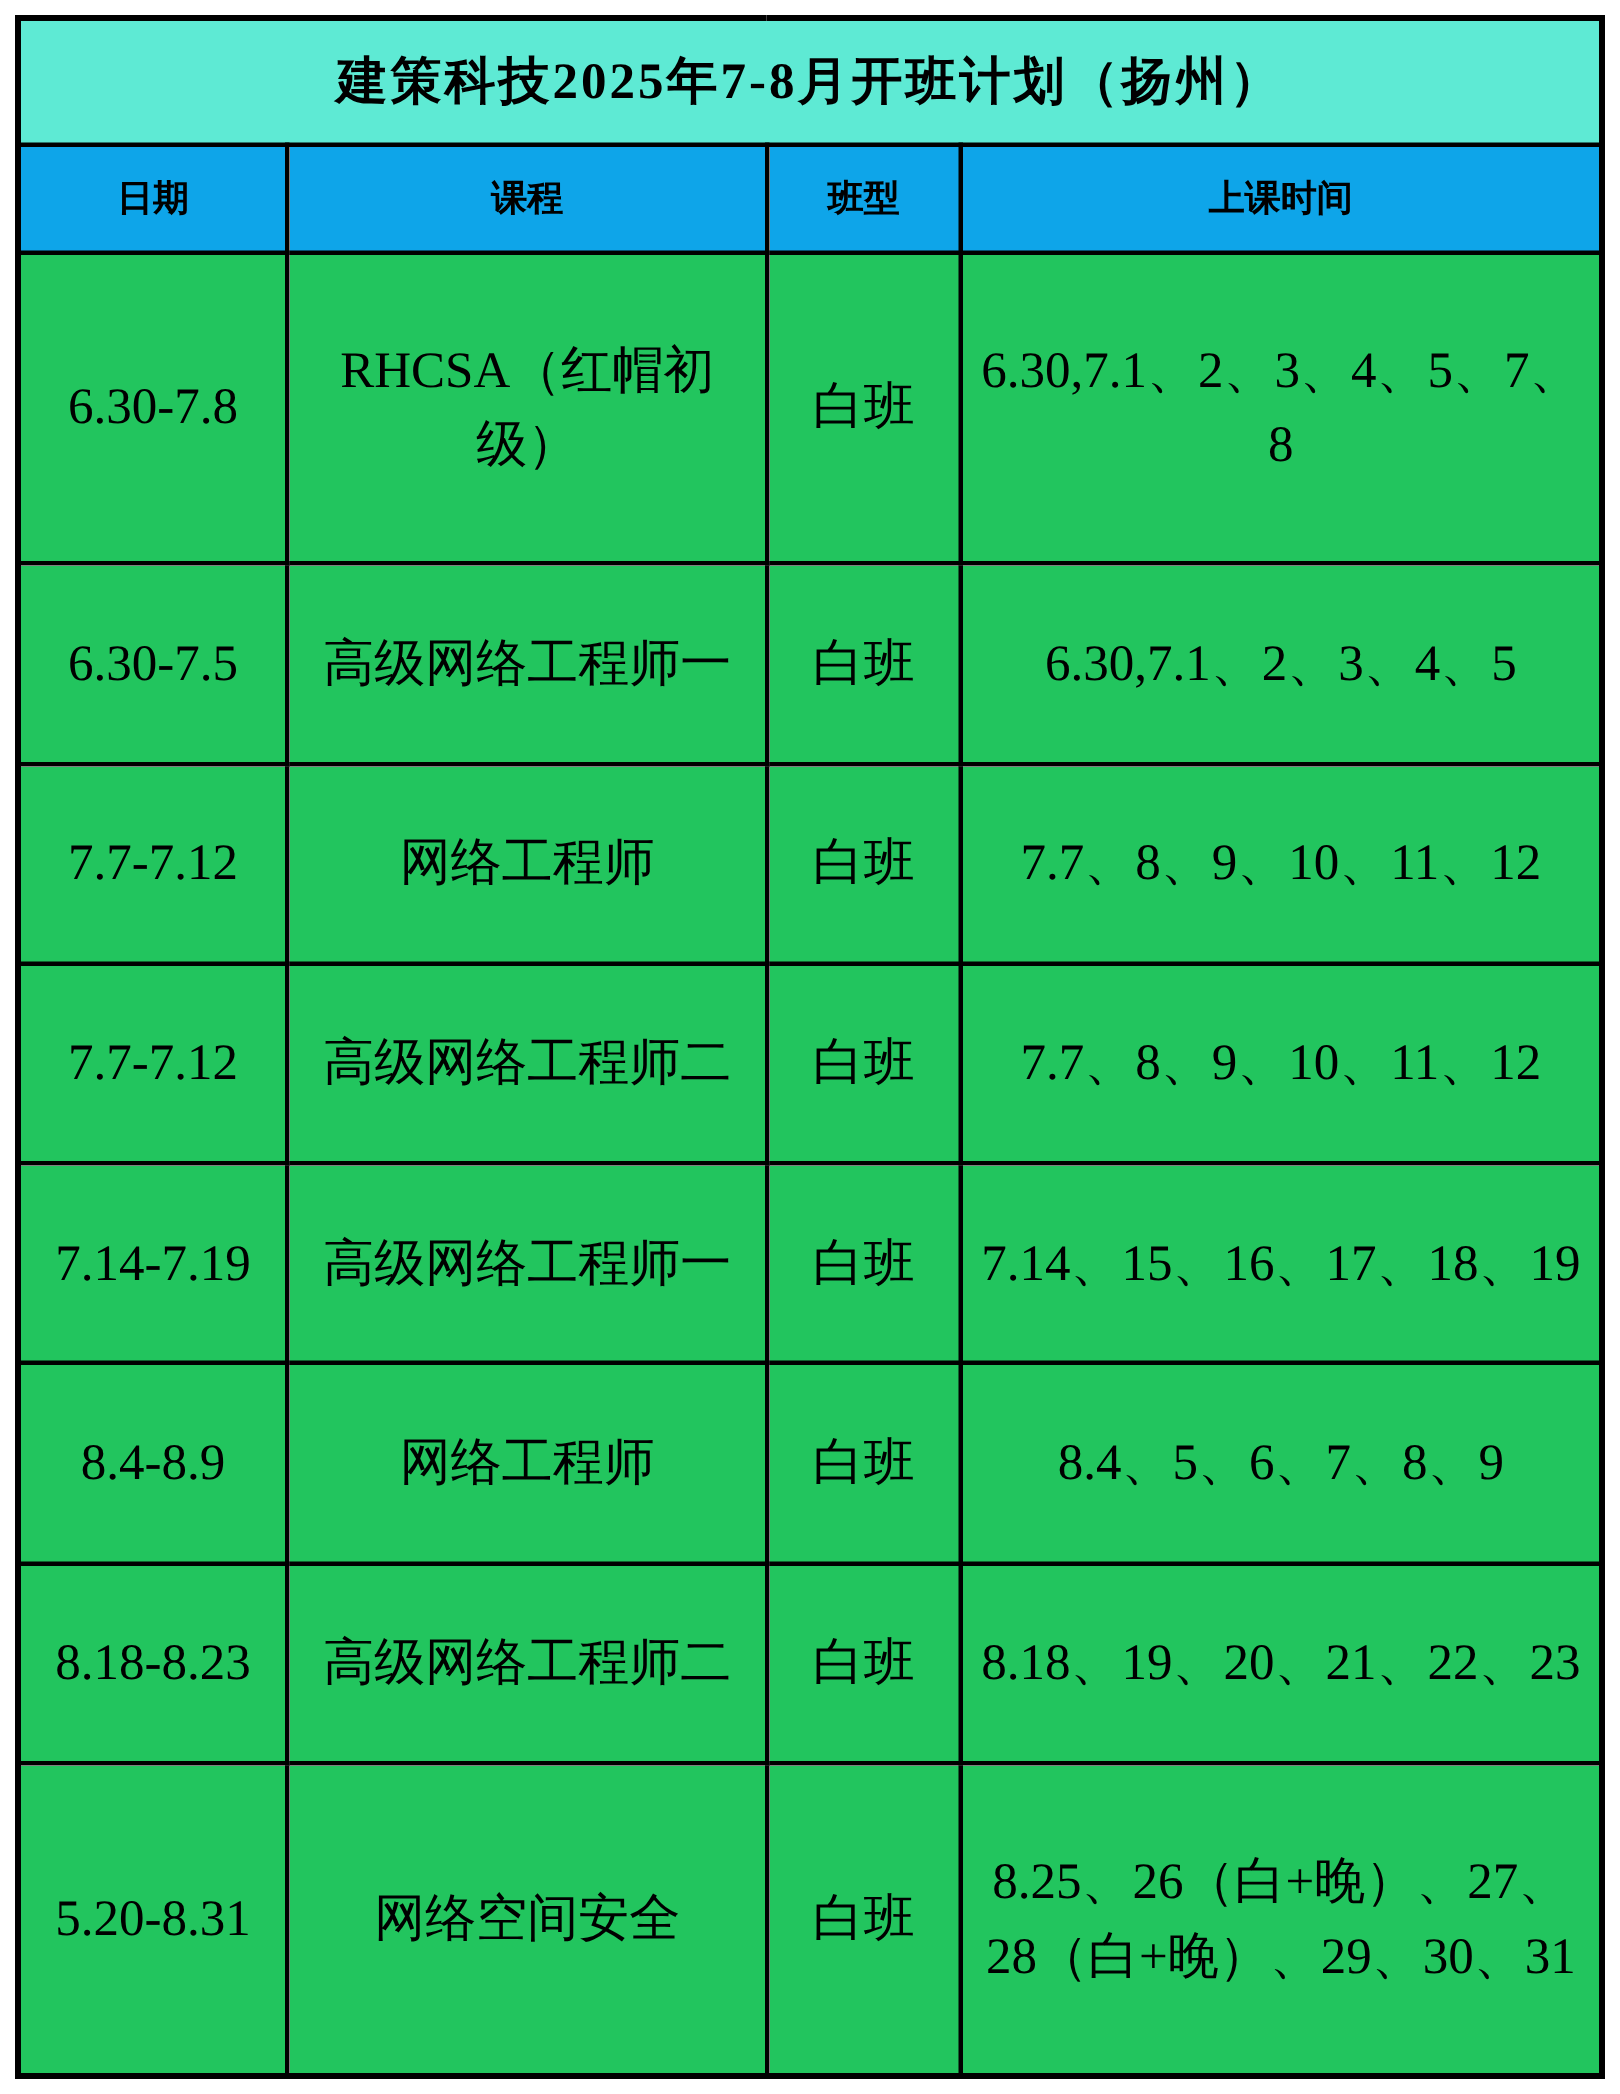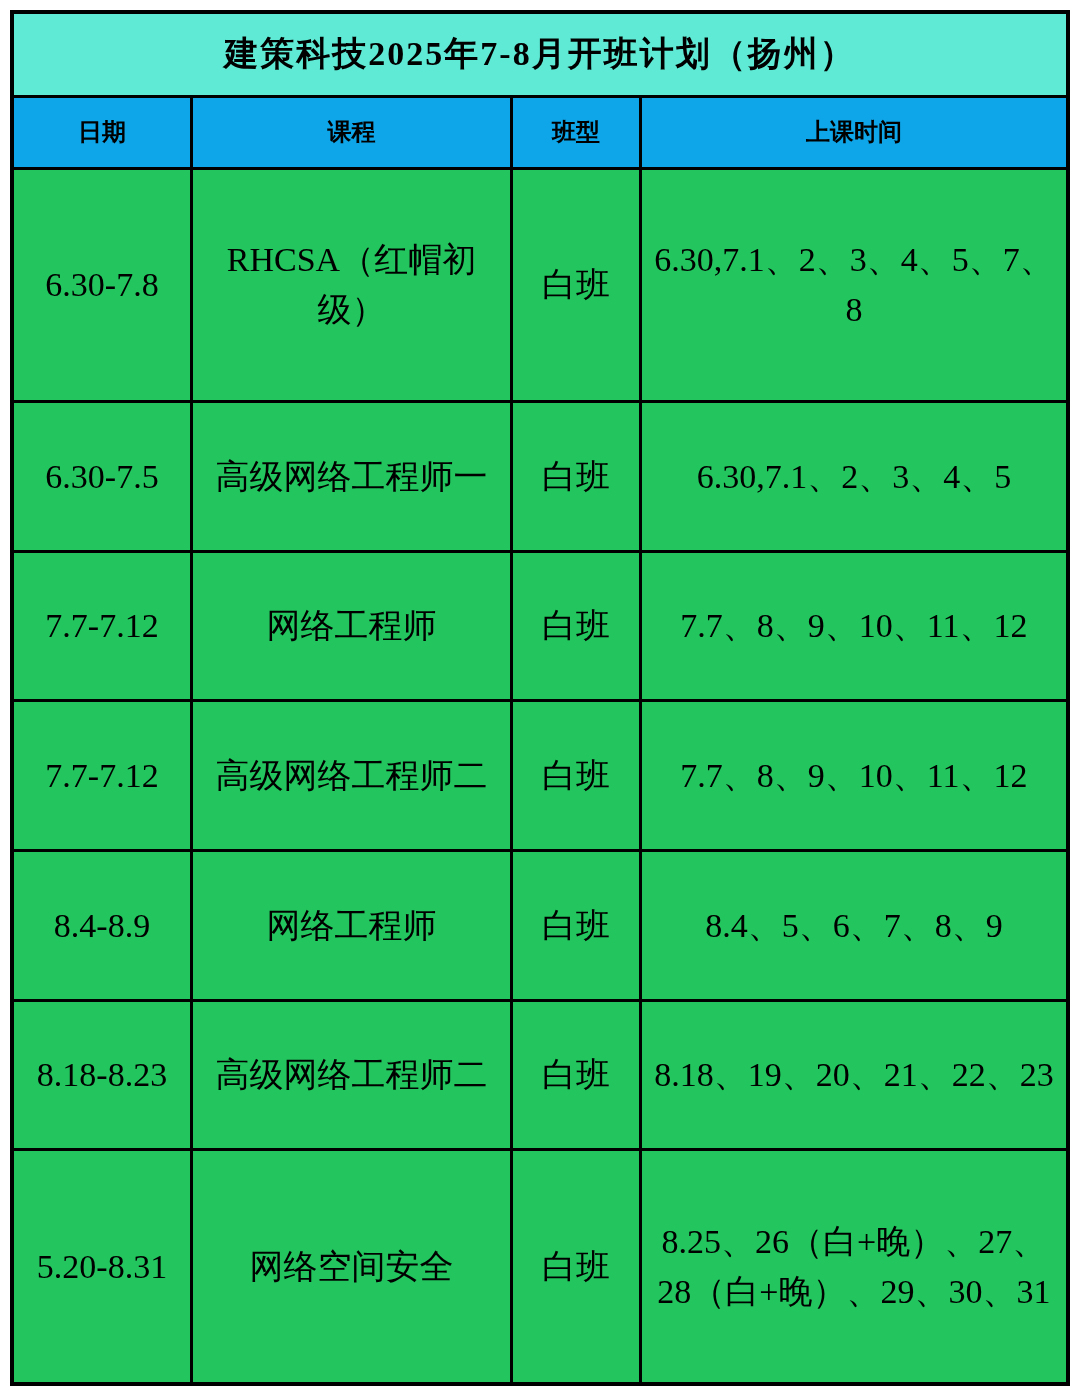--- a/index.html
+++ b/index.html
@@ -95,20 +95,26 @@
         <td class="type-cell">白班</td>
         <td class="schedule-cell">7.7、8、9、10、11、12</td>
       </tr>
       <tr class="data-row">
         <td class="date-cell">7.7-7.12</td>
         <td class="course-cell">高级网络工程师二</td>
         <td class="type-cell">白班</td>
         <td class="schedule-cell">7.7、8、9、10、11、12</td>
       </tr>
       <tr class="data-row">
+        <td class="date-cell">7.14-7.19</td>
+        <td class="course-cell">高级网络工程师一</td>
+        <td class="type-cell">白班</td>
+        <td class="schedule-cell">7.14、15、16、17、18、19</td>
+      </tr>
+      <tr class="data-row">
         <td class="date-cell">8.4-8.9</td>
         <td class="course-cell">网络工程师</td>
         <td class="type-cell">白班</td>
         <td class="schedule-cell">8.4、5、6、7、8、9</td>
       </tr>
       <tr class="data-row">
         <td class="date-cell">8.18-8.23</td>
         <td class="course-cell">高级网络工程师二</td>
         <td class="type-cell">白班</td>
         <td class="schedule-cell">8.18、19、20、21、22、23</td>

